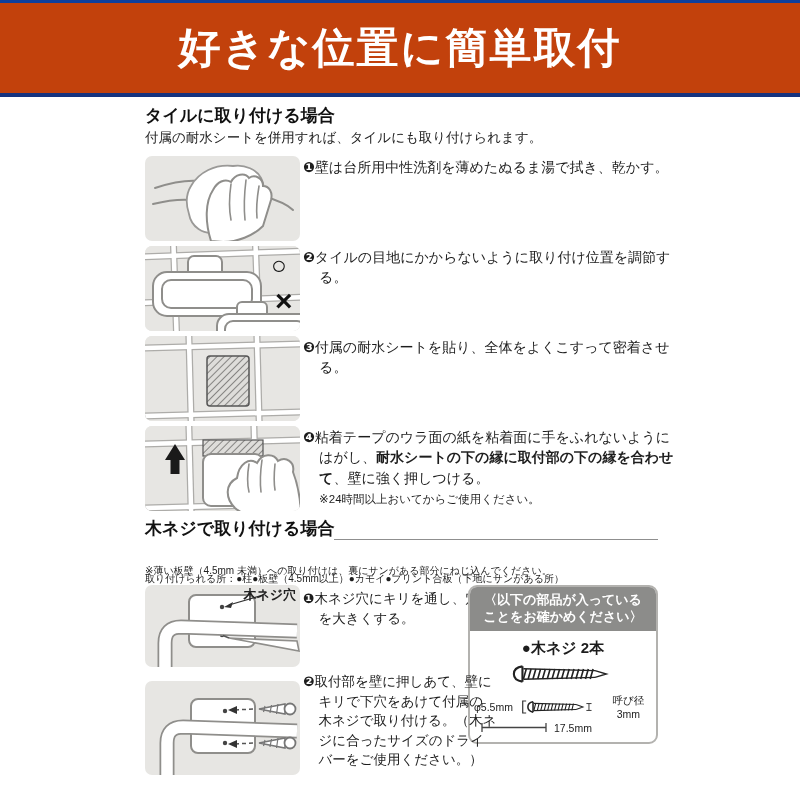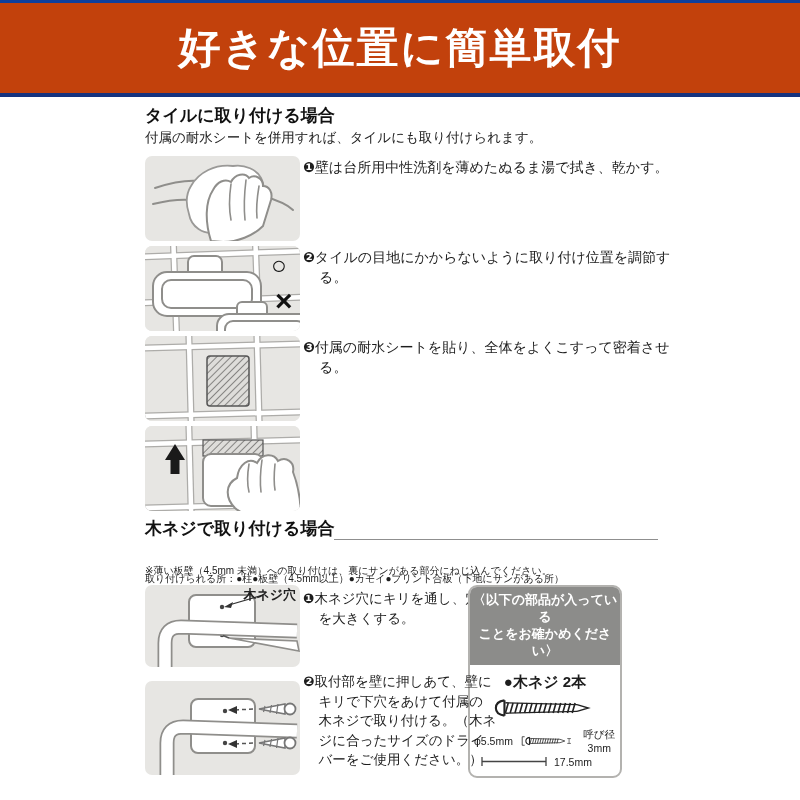--- a/index.html
+++ b/index.html
@@ -20,21 +20,21 @@
   .step{font-size:14px;line-height:1.45;color:#1d1d1d;padding-left:1.15em;text-indent:-1.15em;}
   .step .num{font-weight:700;}
   .bold{font-weight:700;}
   .stepnote{font-size:11.5px;margin-top:3px;text-indent:0;}
   
   .illus{background:#e7e6e3;border-radius:7px;overflow:hidden;}
   .illus svg{display:block;}
   .mark{position:absolute;font-weight:700;color:#111;line-height:1;}
   .callout{position:absolute;font-size:13px;font-weight:700;color:#222;}
   
-  .pbox{left:468px;top:585px;width:154px;border:2px solid #b3b2af;border-radius:9px;
+  .pbox{left:468px;top:585px;width:190px;border:2px solid #b3b2af;border-radius:9px;
         overflow:hidden;background:#fff;box-sizing:border-box;}
   .pbox-head{background:#8c8c8a;color:#fff;font-weight:700;font-size:13px;
              text-align:center;line-height:1.3;padding:5px 2px;}
   .pbox-body{padding:6px 4px 8px;text-align:center;}
   .pbox-item{font-size:15px;font-weight:700;margin:2px 0 6px;}
   .dim-row{display:flex;align-items:center;justify-content:center;gap:8px;margin-top:6px;}
   .dim-txt{font-size:10.5px;color:#222;}
   .dim-len{margin-top:2px;display:flex;align-items:center;}
   .dim-len .dim-txt{margin-top:0px;}
 </style>
@@ -158,20 +158,24 @@
       <polygon points="30,18 40,34 34.5,34 34.5,48 25.5,48 25.5,34 20,34" fill="#1a1a1a"></polygon>
       <rect x="58" y="14" width="60" height="16" fill="url(#hatch)" stroke="#555" stroke-width="1.2"></rect>
       <rect x="58" y="28" width="60" height="52" rx="8" fill="#fff" stroke="#8f8e8b" stroke-width="2"></rect>
       <path d="M156,88 C132,96 104,94 90,82 C80,72 80,58 92,52 C94,38 104,31 112,37 C117,27 129,27 133,35 C141,30 150,36 148,46 C152,56 155,66 156,88 Z" fill="#fff" stroke="#8f8e8b" stroke-width="2"></path>
       <g fill="none" stroke="#8f8e8b" stroke-width="1.6" stroke-linecap="round">
         <path d="M104,38 C102,50 102,58 104,66"></path>
         <path d="M117,34 C115,48 115,58 116,66"></path>
         <path d="M130,38 C129,48 129,58 130,64"></path>
       </g>
     </svg>
+  </div>
+  <div class="abs step" style="left:303px;top:427px;width:360px;">
+    <span class="num">❹</span><span>粘着テープのウラ面の紙を粘着面に手をふれないようにはがし、</span><span class="bold">耐水シートの下の縁に取付部の下の縁を合わせて</span><span>、壁に強く押しつける。</span>
+    <div class="stepnote">※24時間以上おいてからご使用ください。</div>
   </div>
 
   <div class="abs h2row" style="left:145px;top:517px;width:513px;">
     <div class="h2">木ネジで取り付ける場合</div>
     <div class="h2rule"></div>
   </div>
   <div class="abs" style="left:145px;top:572px;width:560px;font-size:10px;white-space:nowrap;">取り付けられる所：●柱●板壁（4.5mm以上）●カモイ●プリント合板（下地にサンがある所）</div>
   <div class="abs small" style="left:145px;top:564px;width:560px;">※薄い板壁（4.5mm 未満）への取り付けは、裏にサンがある部分にねじ込んでください。</div>
 
   <div class="abs illus" style="left:145px;top:585px;width:155px;height:82px;">

